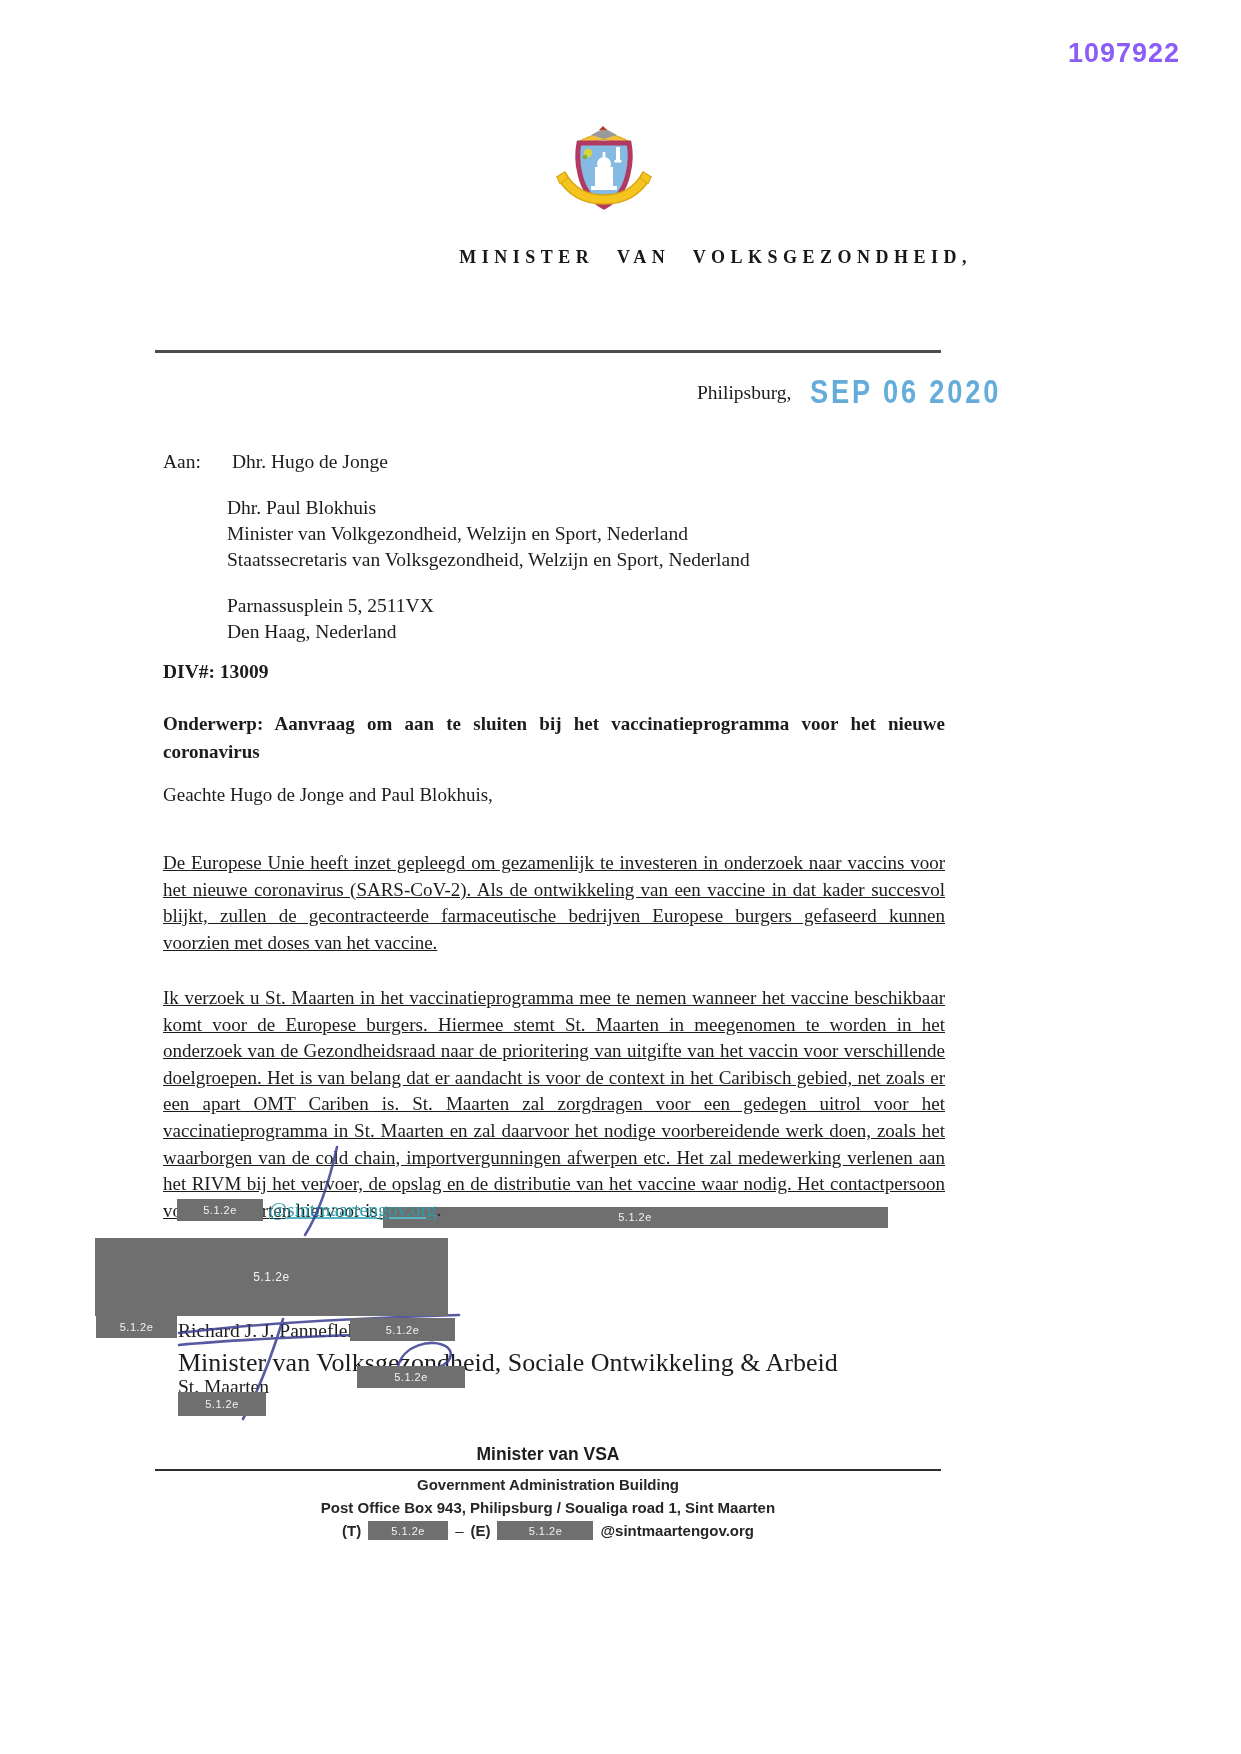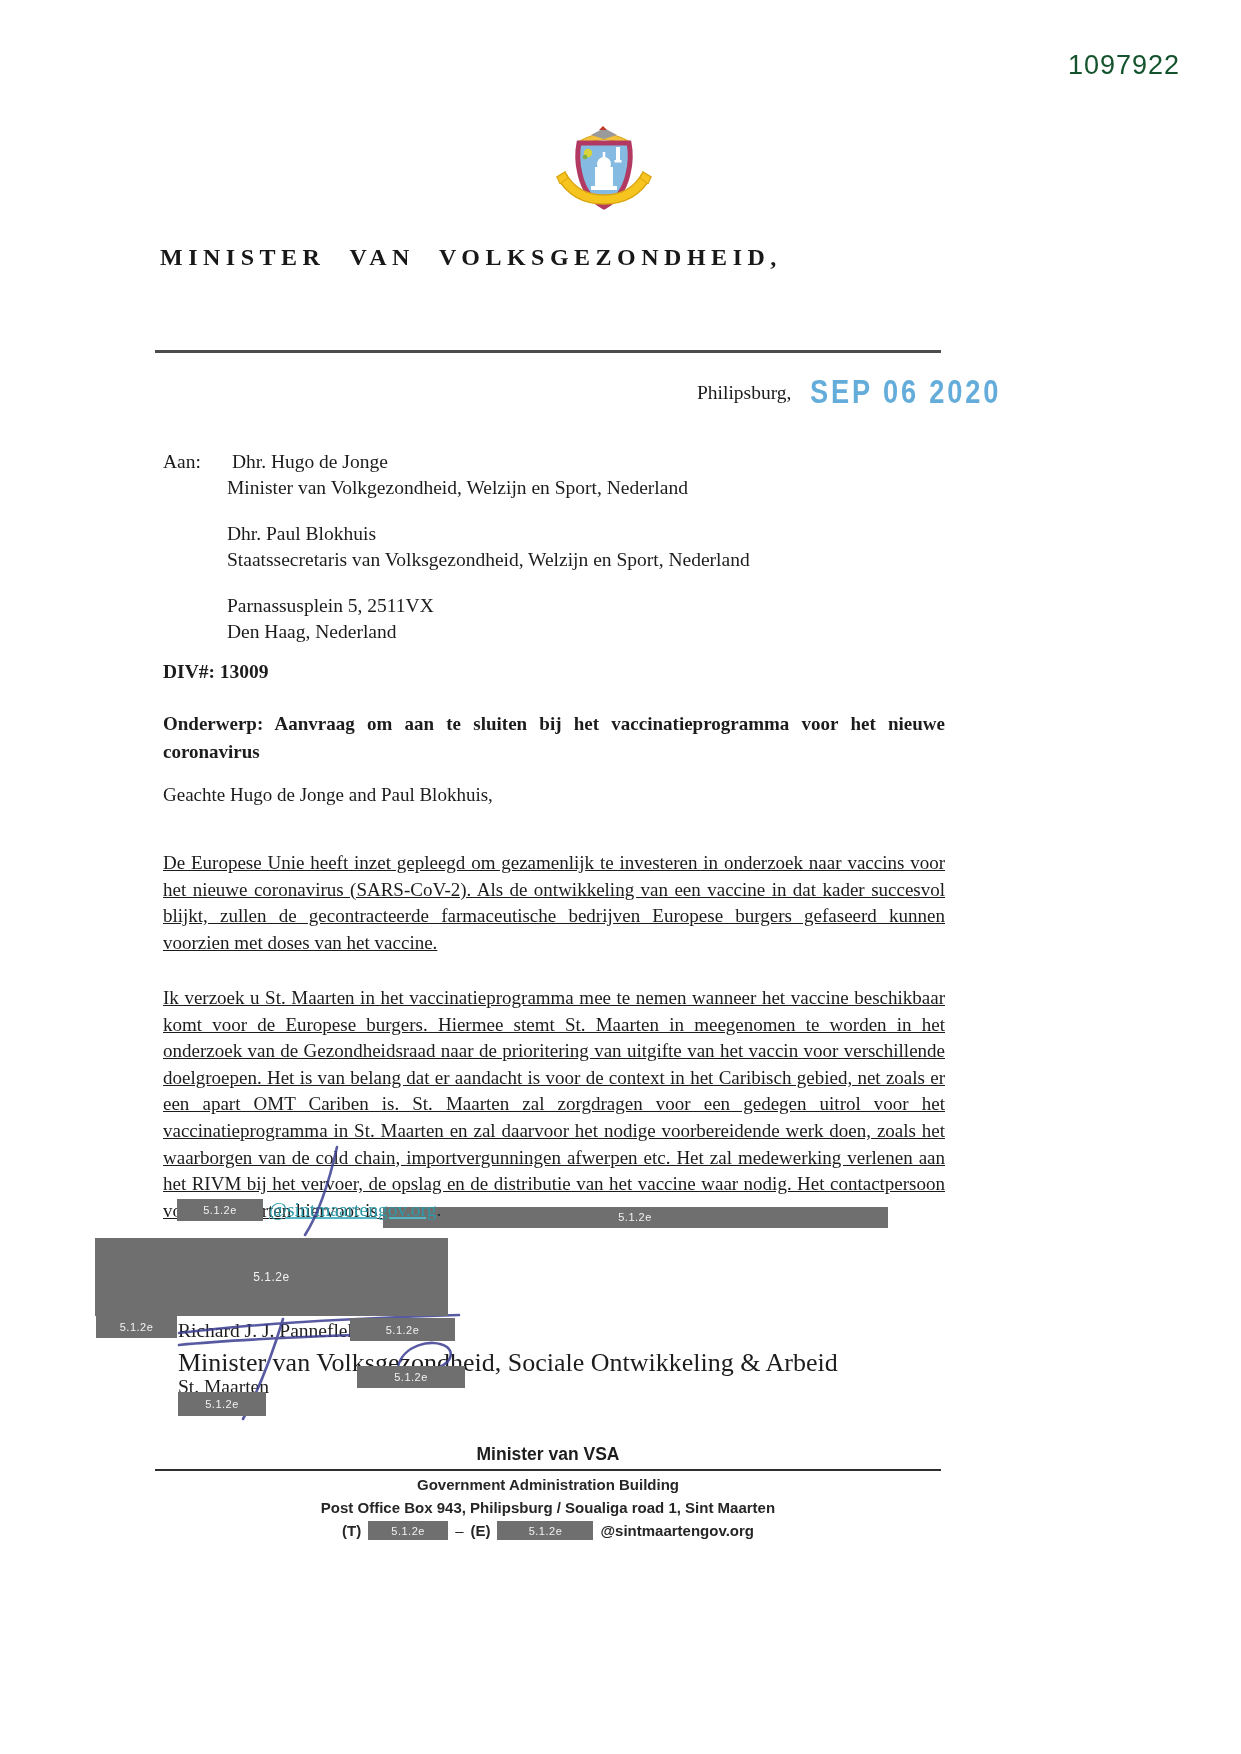--- a/index.html
+++ b/index.html
@@ -4,29 +4,29 @@
 <style>
   html,body{margin:0;padding:0;background:#e8e8e8;}
   .page{
     position:relative; width:1241px; height:1754px; background:#ffffff;
     font-family:"Liberation Serif", serif; color:#1c1c1c; overflow:hidden;
     margin:0 auto;
   }
   .abs{position:absolute;}
 
   
-  .page-number{left:1068px; top:50px; font-family:"Liberation Sans",sans-serif;
-    font-size:27px; letter-spacing:1px; color:#14532d;}
+  .page-number{left:1068px; top:38px; font-family:"Liberation Sans",sans-serif;
+    font-size:27px; letter-spacing:1px; color:#8b5cf6;font-weight:bold;}
 
   
   .emblem{left:544px; top:122px; width:120px; height:104px;}
 
   
-  .letterhead{left:160px; top:242px; width:800px; text-align:left;
-    font-weight:bold; font-size:24px; line-height:31px;
+  .letterhead{left:172px; top:242px; width:800px; text-align:right;
+    font-weight:bold; font-size:18px; line-height:31px;
     letter-spacing:5.5px; word-spacing:13px; color:#181818;}
 
   .rule-top{left:155px; top:350px; width:786px; height:3px; background:#4c4c4c;}
   .rule-bottom{left:155px; top:1469px; width:786px; height:2px; background:#2e2e2e;}
 
   
   .dateline-place{left:697px; top:382px; font-size:19.5px;}
   .date-stamp{left:810px; top:374px; font-family:"Liberation Sans",sans-serif;
     font-size:29px; color:#57a7d7; letter-spacing:3px; font-weight:bold;
     transform:scale(0.94,1.12); transform-origin:left top; opacity:.92;}
@@ -127,22 +127,22 @@
   <div class="abs rule-top"></div>
 
   <div class="abs dateline-place">Philipsburg,</div>
   <div class="abs date-stamp">SEP 06 2020</div>
 
   <div class="abs recipient">
     <div class="addr-row">
       <span class="addr-label">Aan:</span>
       <span>Dhr. Hugo de Jonge</span>
     </div>
+    <div class="addr-row indent gap">Dhr. Paul Blokhuis</div>
     <div class="addr-row indent">Minister van Volkgezondheid, Welzijn en Sport, Nederland</div>
-    <div class="addr-row indent gap">Dhr. Paul Blokhuis</div>
     <div class="addr-row indent">Staatssecretaris van Volksgezondheid, Welzijn en Sport, Nederland</div>
     <div class="addr-row indent gap">Parnassusplein 5, 2511VX</div>
     <div class="addr-row indent">Den Haag, Nederland</div>
   </div>
 
   <div class="abs reference">DIV#: 13009</div>
 
   <div class="abs subject">Onderwerp: Aanvraag om aan te sluiten bij het vaccinatieprogramma voor het nieuwe coronavirus</div>
 
   <div class="abs salutation">Geachte Hugo de Jonge and Paul Blokhuis,</div>

